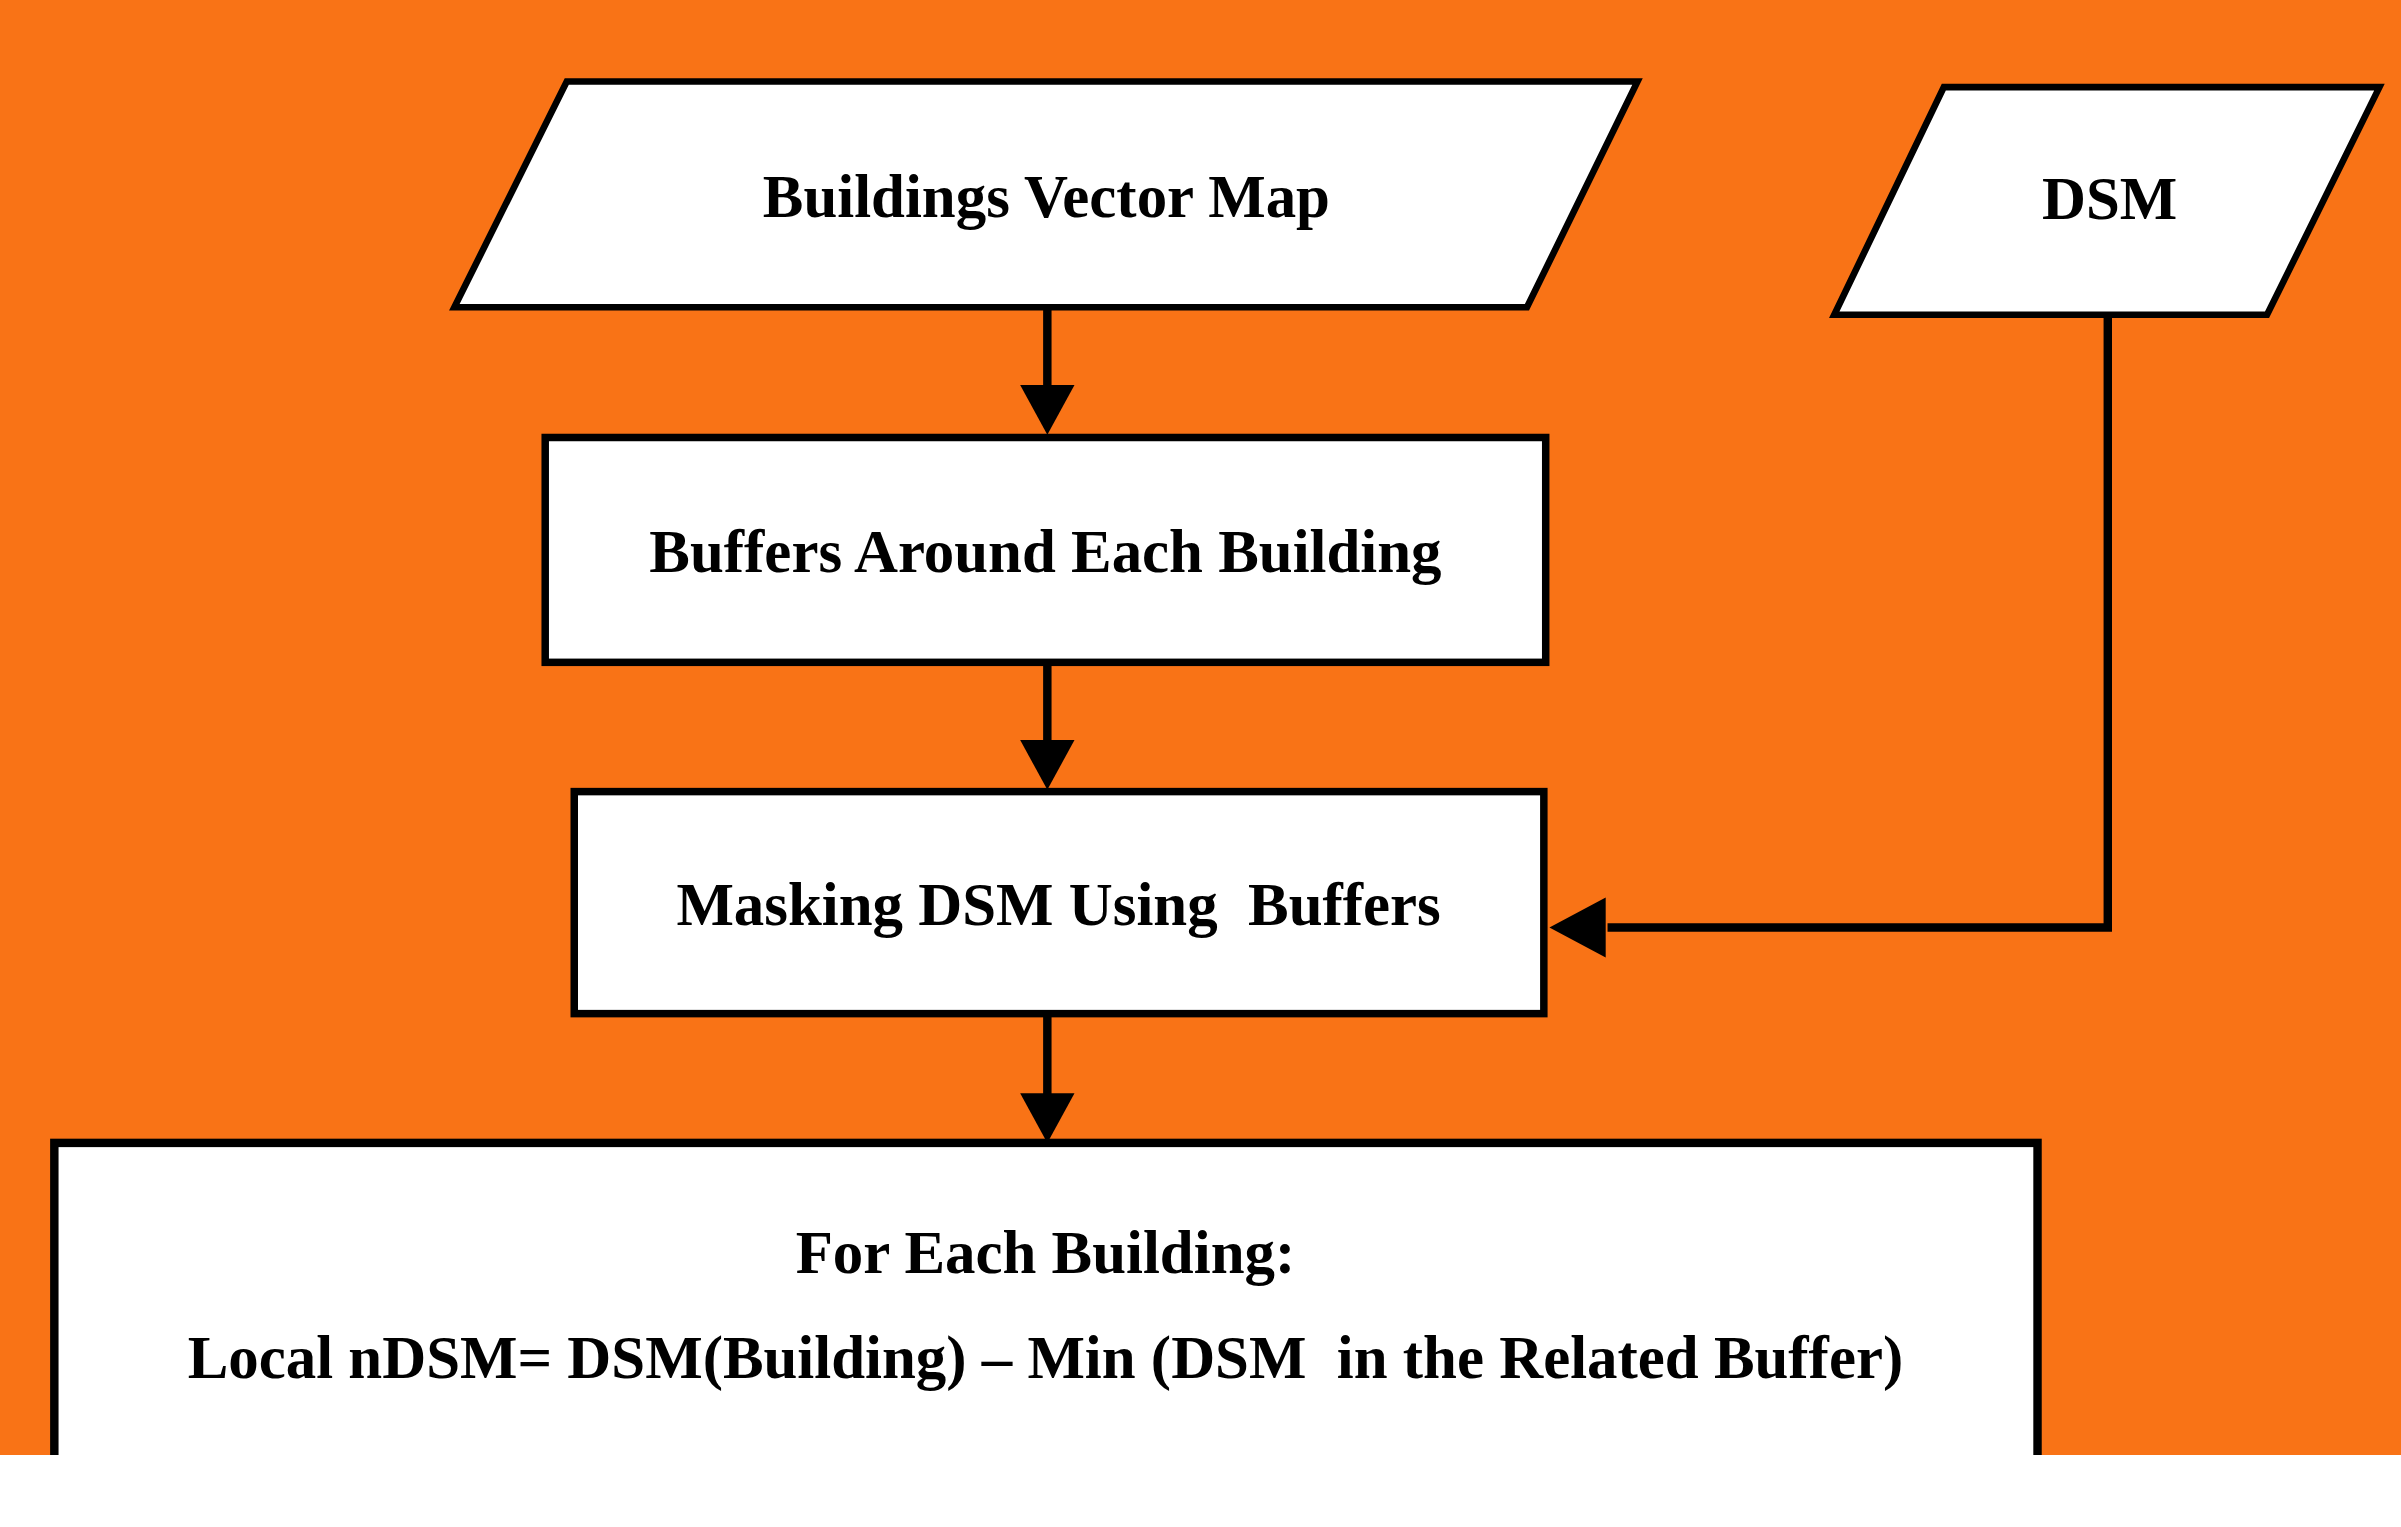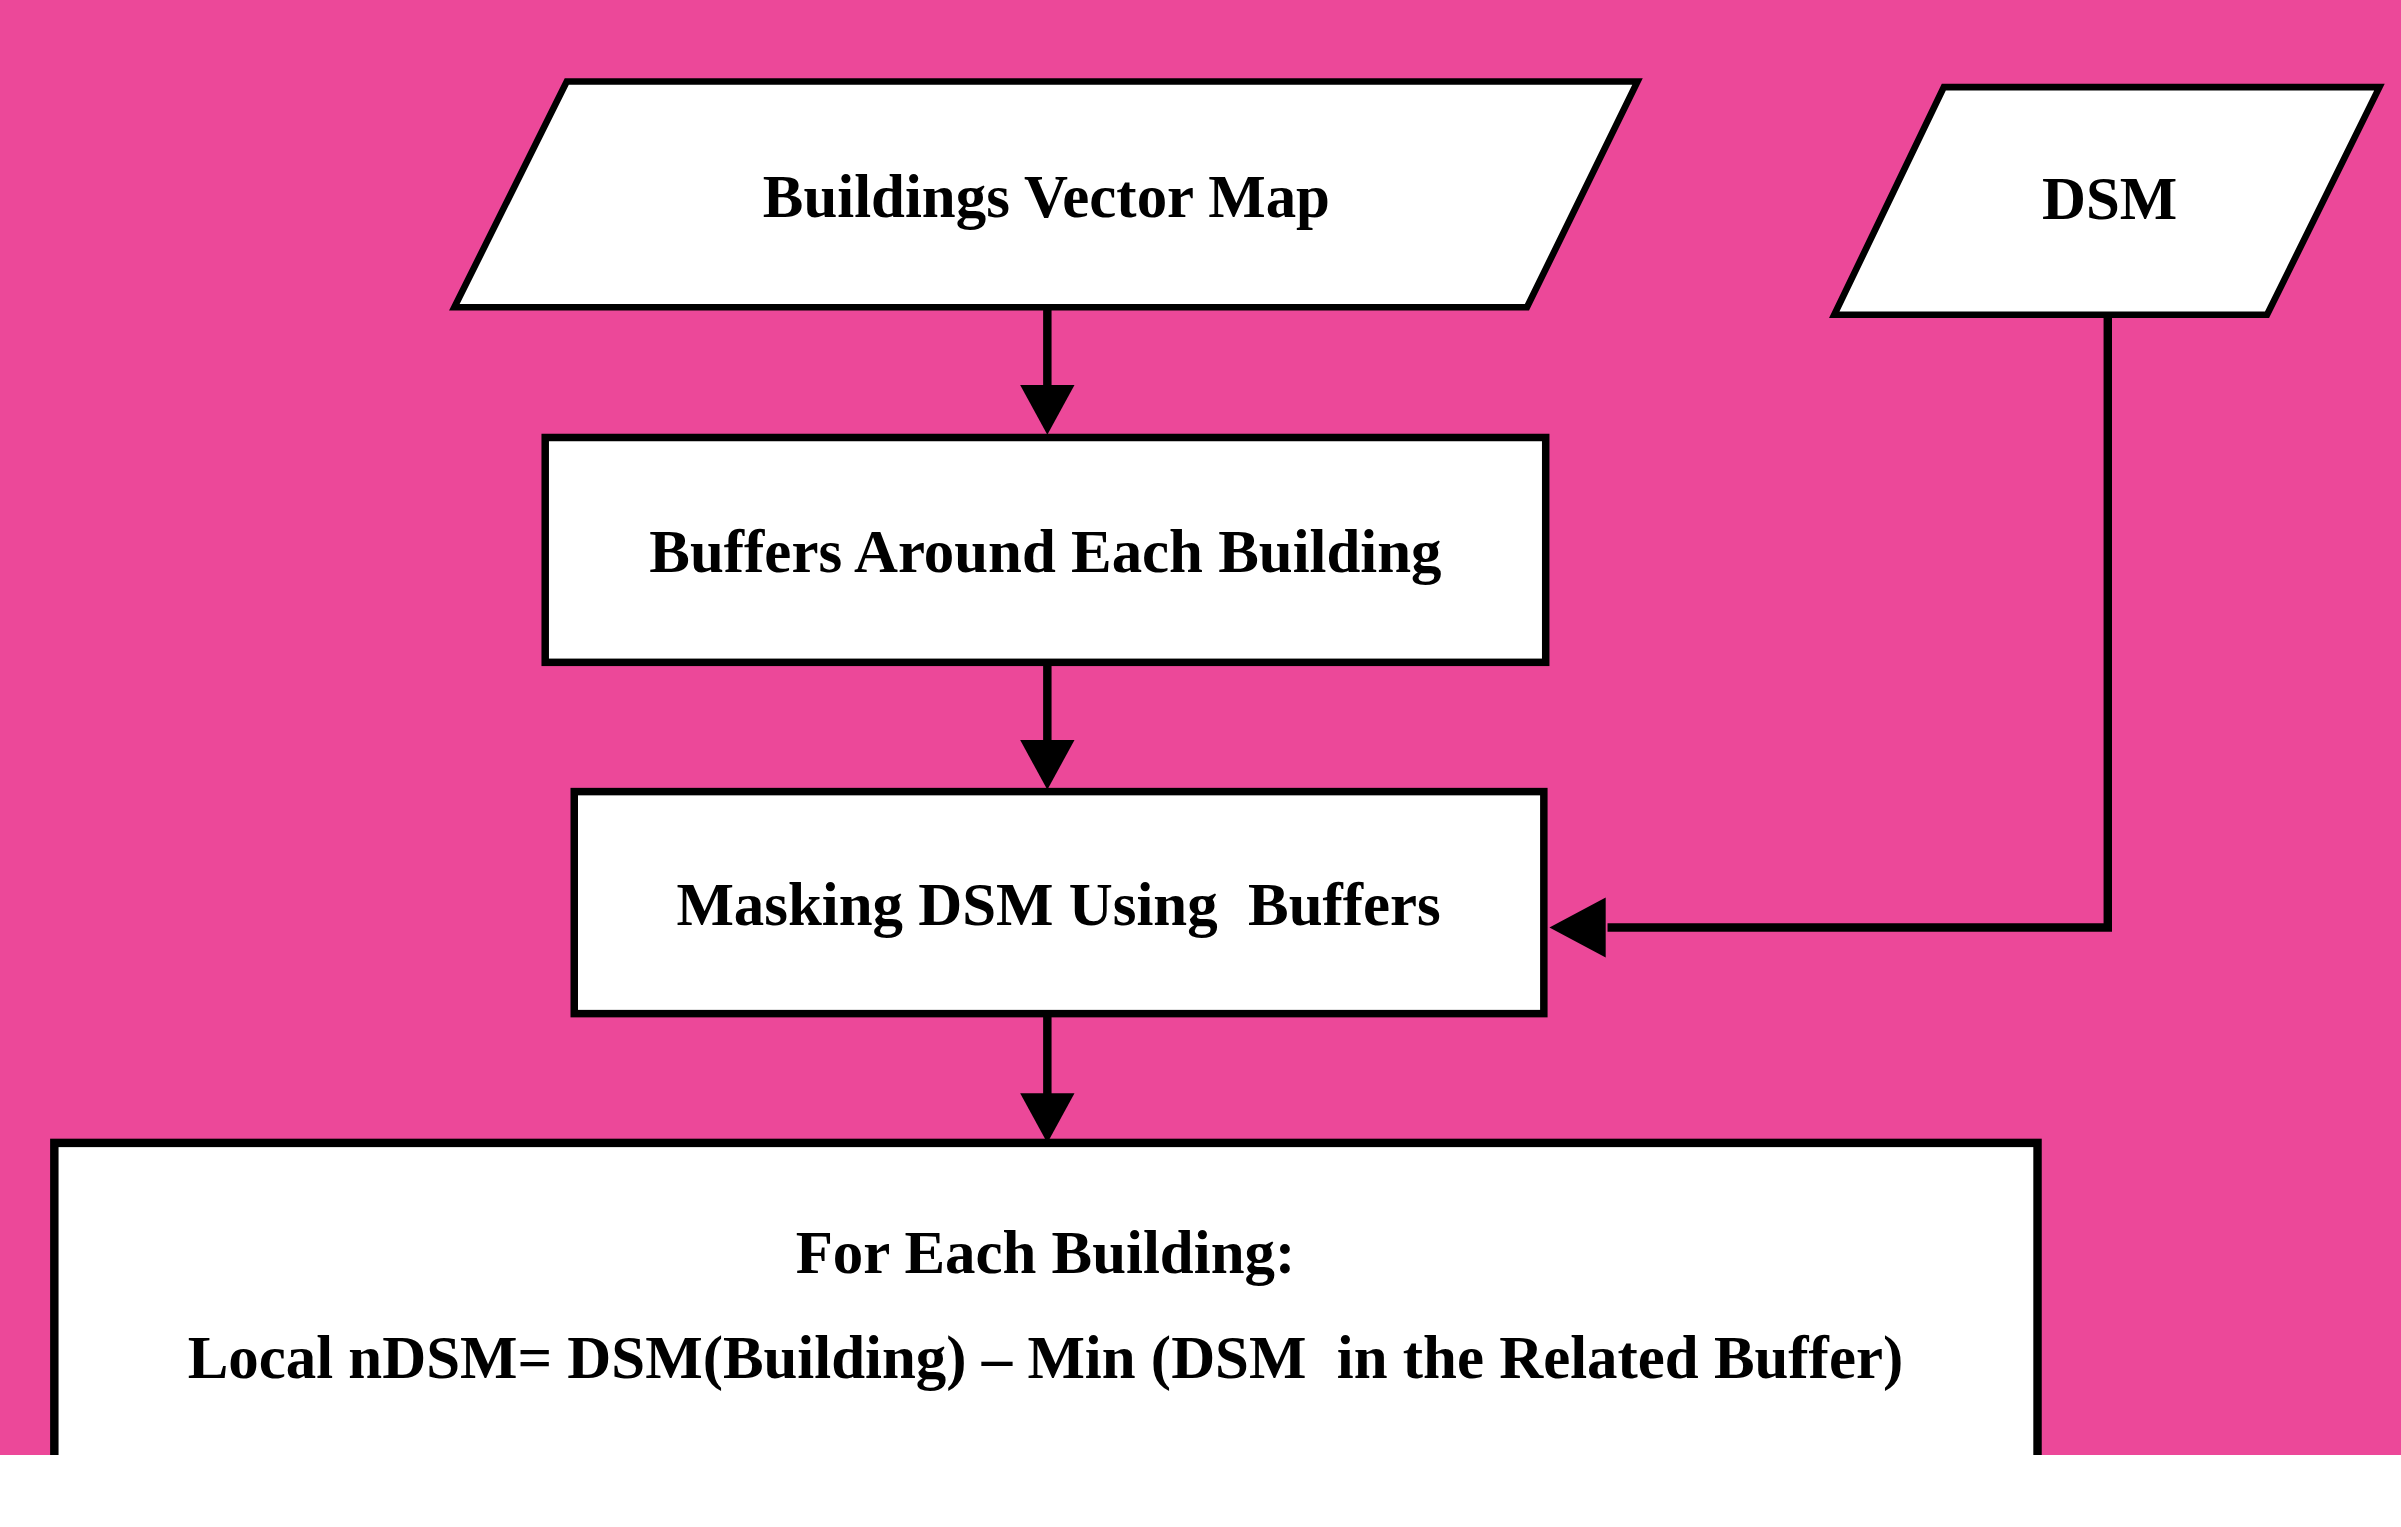--- a/index.html
+++ b/index.html
@@ -4,21 +4,21 @@
 <style>
   html, body {
     margin: 0;
     padding: 0;
     background: #ffffff;
   }
   .page {
     position: relative;
     width: 2401px;
     height: 1455px;
-    background: #ec4899;
+    background: #f97316;
     overflow: hidden;
   }
   svg { display: block; }
   .shape {
     fill: #ffffff;
     stroke: #000000;
   }
   .connector {
     fill: none;
     stroke: #000000;

